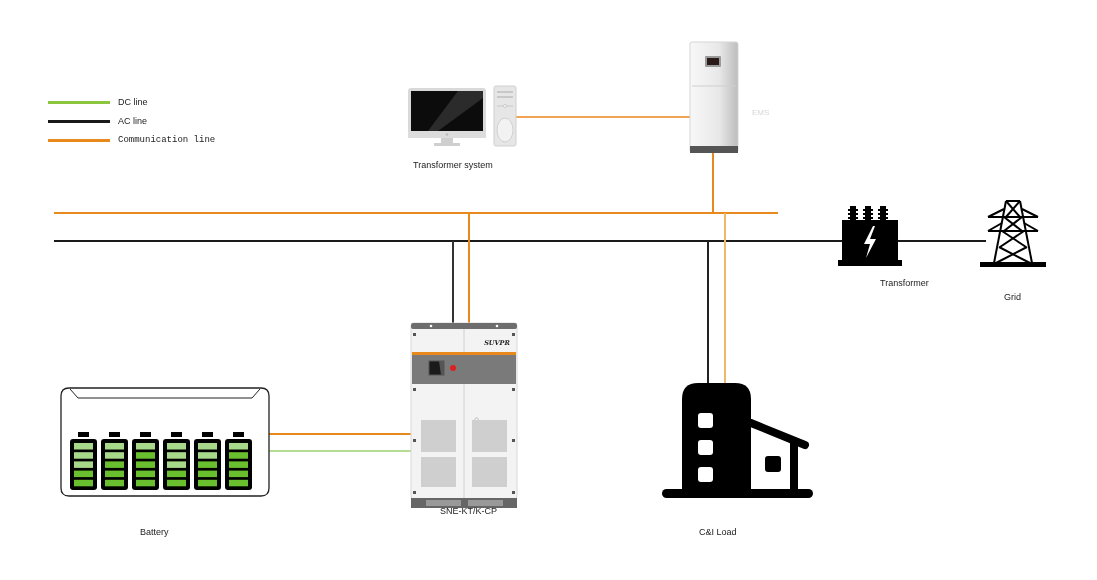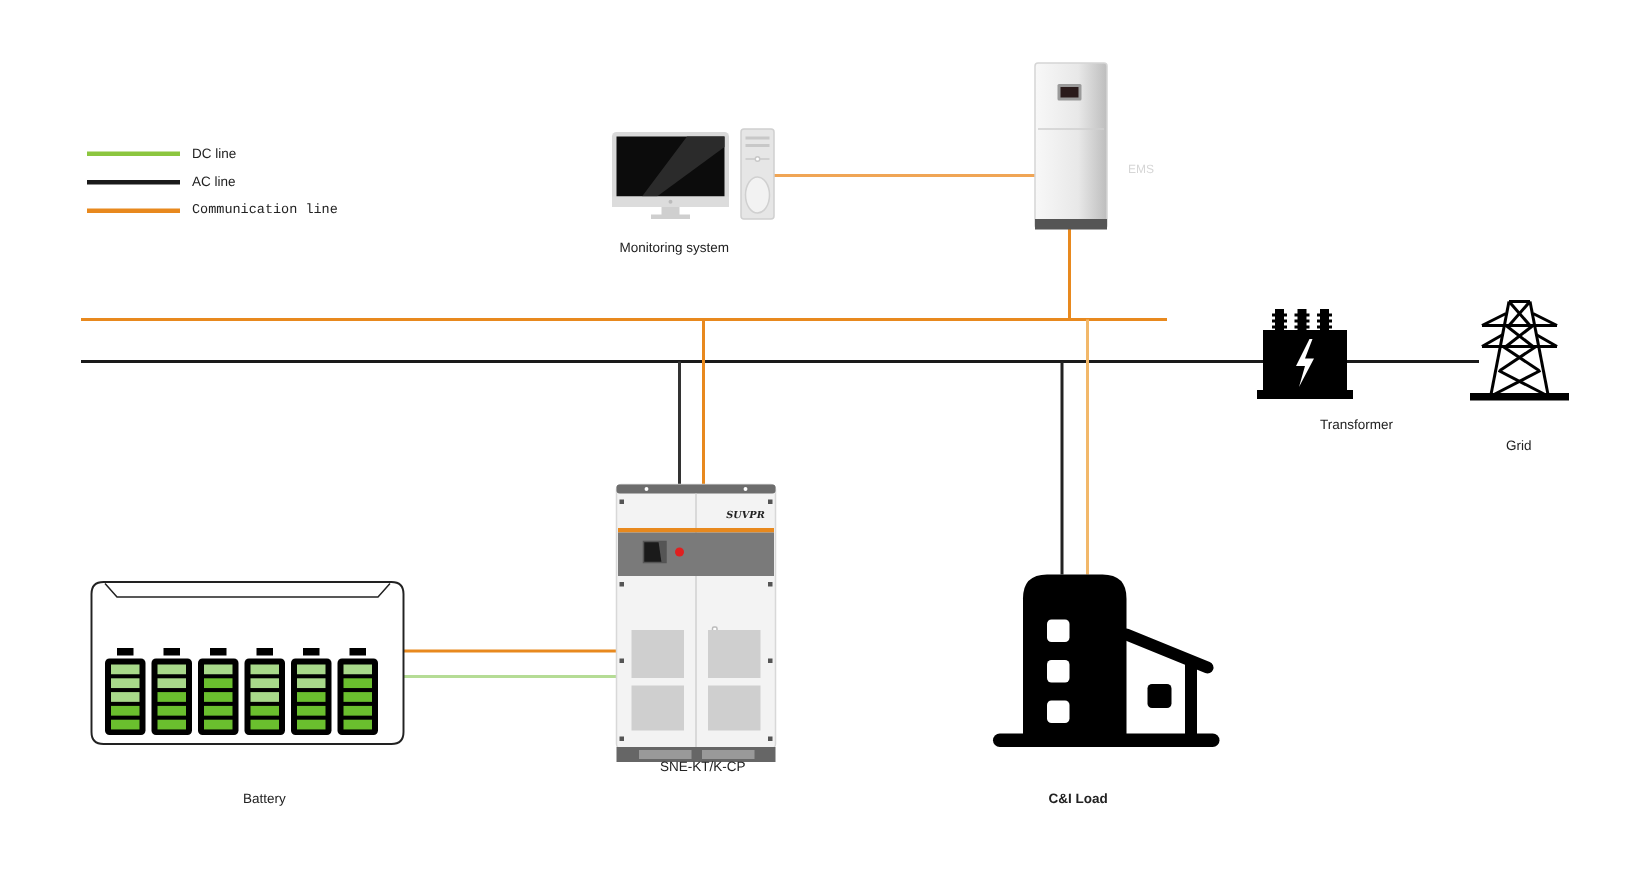--- a/index.html
+++ b/index.html
@@ -1,20 +1,20 @@
 <!DOCTYPE html>
 <html><head>
 <meta charset="utf-8">
 <style>
   html, body { margin: 0; padding: 0; background: #ffffff; }
   body { width: 1097px; height: 580px; position: relative; overflow: hidden; font-family: "Liberation Sans", "DejaVu Sans", sans-serif; }
   .lbl { position: absolute; font-size: 9px; color: #222; white-space: nowrap; }
   .hl { position: absolute; height: 2px; }
   .vl { position: absolute; width: 2px; }
-  .legend-row { position: absolute; left: 58px; display: flex; align-items: center; }
+  .legend-row { position: absolute; left: 48px; display: flex; align-items: center; }
   .legend-swatch { width: 62px; height: 3px; margin-right: 8px; }
   .legend-text { font-size: 9px; color: #222; }
   svg { position: absolute; overflow: visible; }
 </style>
 </head>
 <body>
 
 <div>
   <div class="legend-row" style="top:97px;">
     <div class="legend-swatch" style="background:#8cc63f"></div>
@@ -49,21 +49,21 @@
   <circle cx="39" cy="48.5" r="1.3" fill="#bbb"></circle>
   <rect x="33" y="52" width="12" height="6" fill="#cfcfcf"></rect>
   <rect x="26" y="57" width="26" height="3" fill="#cfcfcf"></rect>
   <rect x="86" y="0" width="22" height="60" rx="2" fill="#e6e6e6" stroke="#d0d0d0"></rect>
   <rect x="89" y="5" width="16" height="2" fill="#c8c8c8"></rect>
   <rect x="89" y="10" width="16" height="2" fill="#c8c8c8"></rect>
   <line x1="89" y1="20" x2="105" y2="20" stroke="#c8c8c8"></line>
   <circle cx="97" cy="20" r="1.5" fill="#fff" stroke="#c8c8c8"></circle>
   <ellipse cx="97" cy="44" rx="8" ry="12" fill="#f2f2f2" stroke="#d0d0d0"></ellipse>
 </svg>
-<div class="lbl" style="left:413px; top:160px;">Monitoring system</div>
+<div class="lbl" style="left:413px; top:160px;">Transformer system</div>
 
 <svg style="left:690px; top:42px;" width="50" height="112">
   <defs>
     <linearGradient id="emsg" x1="0" x2="1">
       <stop offset="0" stop-color="#f8f8f8"></stop>
       <stop offset="0.6" stop-color="#e8e8e8"></stop>
       <stop offset="1" stop-color="#bdbdbd"></stop>
     </linearGradient>
   </defs>
   <rect x="0" y="0" width="48" height="110" rx="2" fill="url(#emsg)" stroke="#d5d5d5"></rect>
@@ -207,25 +207,25 @@
         <rect x="173" y="44" width="11" height="5" fill="#000"></rect>
         <rect x="165" y="51" width="27" height="51" rx="3" fill="#000"></rect>
         <rect x="169" y="55" width="19" height="6.5" fill="#a8d98a"></rect>
         <rect x="169" y="64.2" width="19" height="6.5" fill="#6abf2e"></rect>
         <rect x="169" y="73.4" width="19" height="6.5" fill="#6abf2e"></rect>
         <rect x="169" y="82.6" width="19" height="6.5" fill="#6abf2e"></rect>
         <rect x="169" y="91.8" width="19" height="6.5" fill="#6abf2e"></rect>
       </g>
     </g>
 </svg>
-<div class="lbl" style="left:162px; top:527px;">Battery</div>
+<div class="lbl" style="left:140px; top:527px;">Battery</div>
 
 <svg style="left:660px; top:381px;" width="154" height="130">
   <path d="M 22 112 L 22 18 Q 22 2 38 2 L 75 2 Q 91 2 91 18 L 91 112 Z" fill="#000"></path>
   <rect x="38" y="32" width="15" height="15" rx="3" fill="#fff"></rect>
   <rect x="38" y="59" width="15" height="15" rx="3" fill="#fff"></rect>
   <rect x="38" y="86" width="15" height="15" rx="3" fill="#fff"></rect>
   <polyline points="91,42 145,64" stroke="#000" stroke-width="8" stroke-linecap="round" fill="none"></polyline>
   <rect x="130" y="60" width="8" height="52" fill="#000"></rect>
   <rect x="105" y="75" width="16" height="16" rx="3" fill="#000"></rect>
   <rect x="2" y="108" width="151" height="9" rx="4.5" fill="#000"></rect>
 </svg>
-<div class="lbl" style="left:699px; top:527px;font-weight:bold;">C&amp;I Load</div>
+<div class="lbl" style="left:699px; top:527px;">C&amp;I Load</div>
 
 </body></html>

